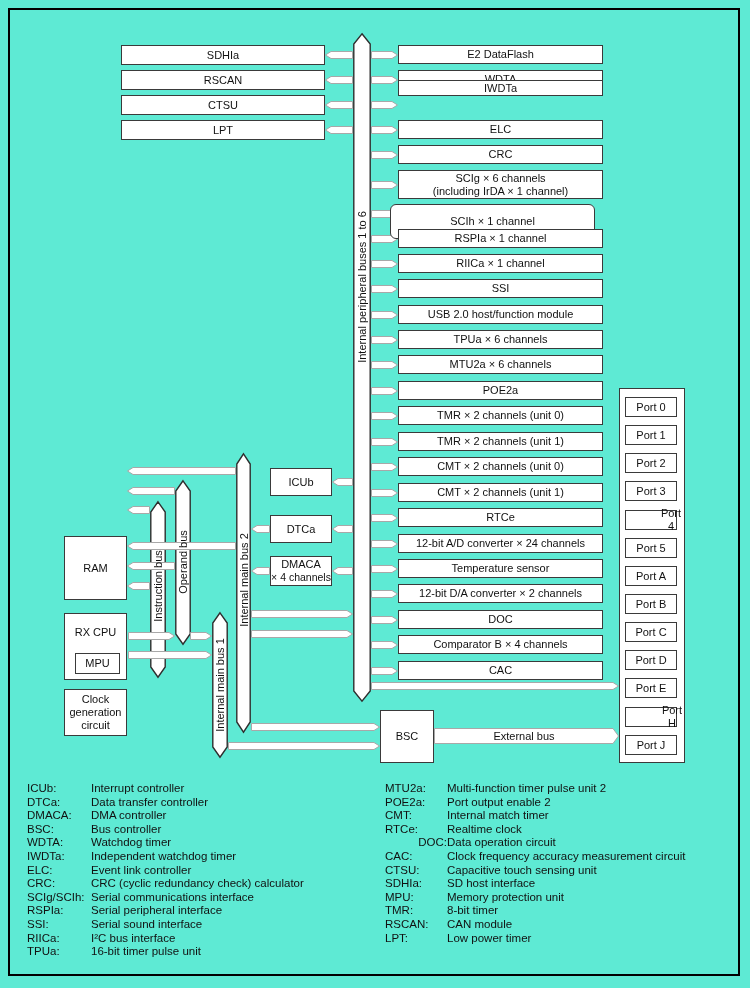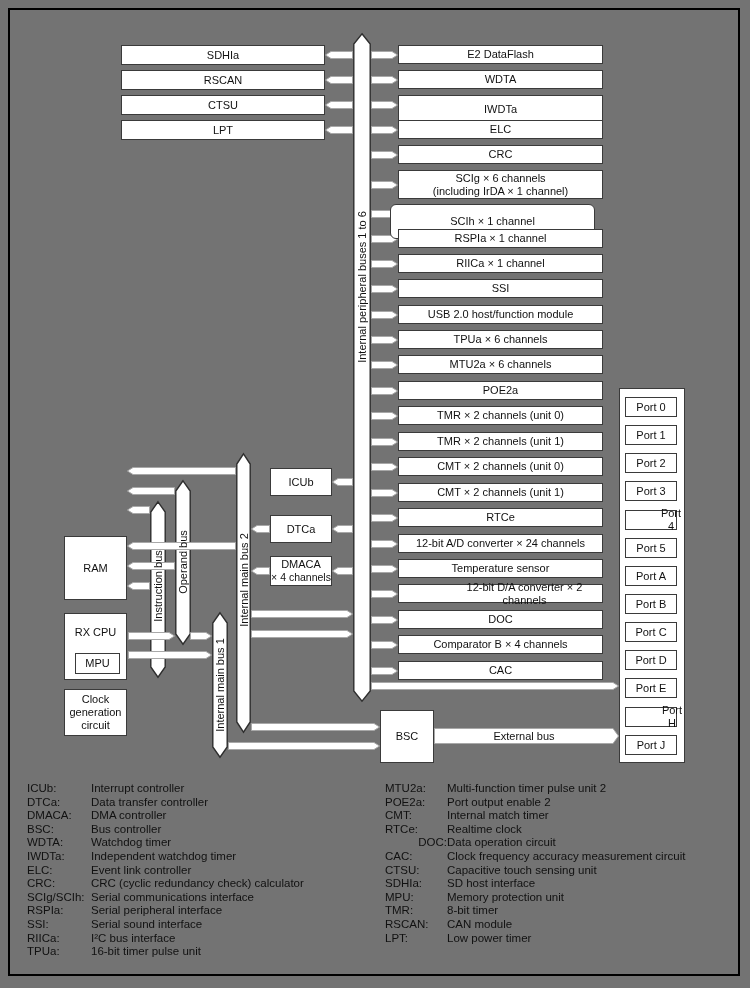--- a/index.html
+++ b/index.html
@@ -1,16 +1,16 @@
 <!DOCTYPE html>
 <html><head>
 <meta charset="utf-8">
 <style>
   html,body{margin:0;padding:0;background:#fff;}
-  .stage{position:relative;width:750px;height:988px;background:#737373;overflow:hidden;
+  .stage{position:relative;width:750px;height:988px;background:#5eead4;overflow:hidden;
          font-family:"Liberation Sans","DejaVu Sans",sans-serif;color:#111;}
   .frame{position:absolute;left:8px;top:8px;width:732px;height:968px;border:2px solid #000;box-sizing:border-box;}
   .box{position:absolute;background:#fff;border:1.5px solid #3a3a3a;box-sizing:border-box;
        display:flex;flex-direction:column;align-items:center;justify-content:center;
        text-align:center;font-size:11px;line-height:13px;z-index:3;}
   .box .sub{font-size:10.5px;}
   .vlabel{position:absolute;transform:translate(-50%,-50%) rotate(-90deg);white-space:nowrap;
           font-size:11px;z-index:4;color:#111;}
   .ports-frame{position:absolute;border:1.5px solid #3a3a3a;background:#fff;box-sizing:border-box;z-index:2;}
   svg.busshape{position:absolute;z-index:1;overflow:visible;}
@@ -71,21 +71,21 @@
       </div>
       <svg class="conn" width="27" height="8" style="left: 371px; top: 50.5px;">
         <polygon points="0.5,0.5 21,0.5 26.5,4 21,7.5 0.5,7.5" fill="#fff" stroke="#a8a8a8" stroke-width="1"></polygon>
       </svg>
       <div class="box" style="left: 398px; top: 70px; width: 205px; height: 19px;">
         <div>WDTA</div>
       </div>
       <svg class="conn" width="27" height="8" style="left: 371px; top: 75.5px;">
         <polygon points="0.5,0.5 21,0.5 26.5,4 21,7.5 0.5,7.5" fill="#fff" stroke="#a8a8a8" stroke-width="1"></polygon>
       </svg>
-      <div class="box" style="left: 398px; top: 95px; width: 205px; height: 28px;">
+      <div class="box" style="left: 398px; top: 80px; width: 205px; height: 16px;">
         <div>IWDTa</div>
       </div>
       <svg class="conn" width="27" height="8" style="left: 371px; top: 100.5px;">
         <polygon points="0.5,0.5 21,0.5 26.5,4 21,7.5 0.5,7.5" fill="#fff" stroke="#a8a8a8" stroke-width="1"></polygon>
       </svg>
       <div class="box" style="left: 398px; top: 120px; width: 205px; height: 19px;">
         <div>ELC</div>
       </div>
       <svg class="conn" width="27" height="8" style="left: 371px; top: 125.5px;">
         <polygon points="0.5,0.5 21,0.5 26.5,4 21,7.5 0.5,7.5" fill="#fff" stroke="#a8a8a8" stroke-width="1"></polygon>
@@ -186,21 +186,21 @@
       </div>
       <svg class="conn" width="27" height="8" style="left: 371px; top: 539.5px;">
         <polygon points="0.5,0.5 21,0.5 26.5,4 21,7.5 0.5,7.5" fill="#fff" stroke="#a8a8a8" stroke-width="1"></polygon>
       </svg>
       <div class="box" style="left: 398px; top: 559px; width: 205px; height: 19px;">
         <div>Temperature sensor</div>
       </div>
       <svg class="conn" width="27" height="8" style="left: 371px; top: 564.5px;">
         <polygon points="0.5,0.5 21,0.5 26.5,4 21,7.5 0.5,7.5" fill="#fff" stroke="#a8a8a8" stroke-width="1"></polygon>
       </svg>
-      <div class="box" style="left: 398px; top: 584px; width: 205px; height: 19px; padding-left: 48px;">
+      <div class="box" style="left: 398px; top: 584px; width: 205px; height: 19px;">
         <div>12-bit D/A converter × 2 channels</div>
       </div>
       <svg class="conn" width="27" height="8" style="left: 371px; top: 589.5px;">
         <polygon points="0.5,0.5 21,0.5 26.5,4 21,7.5 0.5,7.5" fill="#fff" stroke="#a8a8a8" stroke-width="1"></polygon>
       </svg>
       <div class="box" style="left: 398px; top: 610px; width: 205px; height: 19px;">
         <div>DOC</div>
       </div>
       <svg class="conn" width="27" height="8" style="left: 371px; top: 615.5px;">
         <polygon points="0.5,0.5 21,0.5 26.5,4 21,7.5 0.5,7.5" fill="#fff" stroke="#a8a8a8" stroke-width="1"></polygon>

